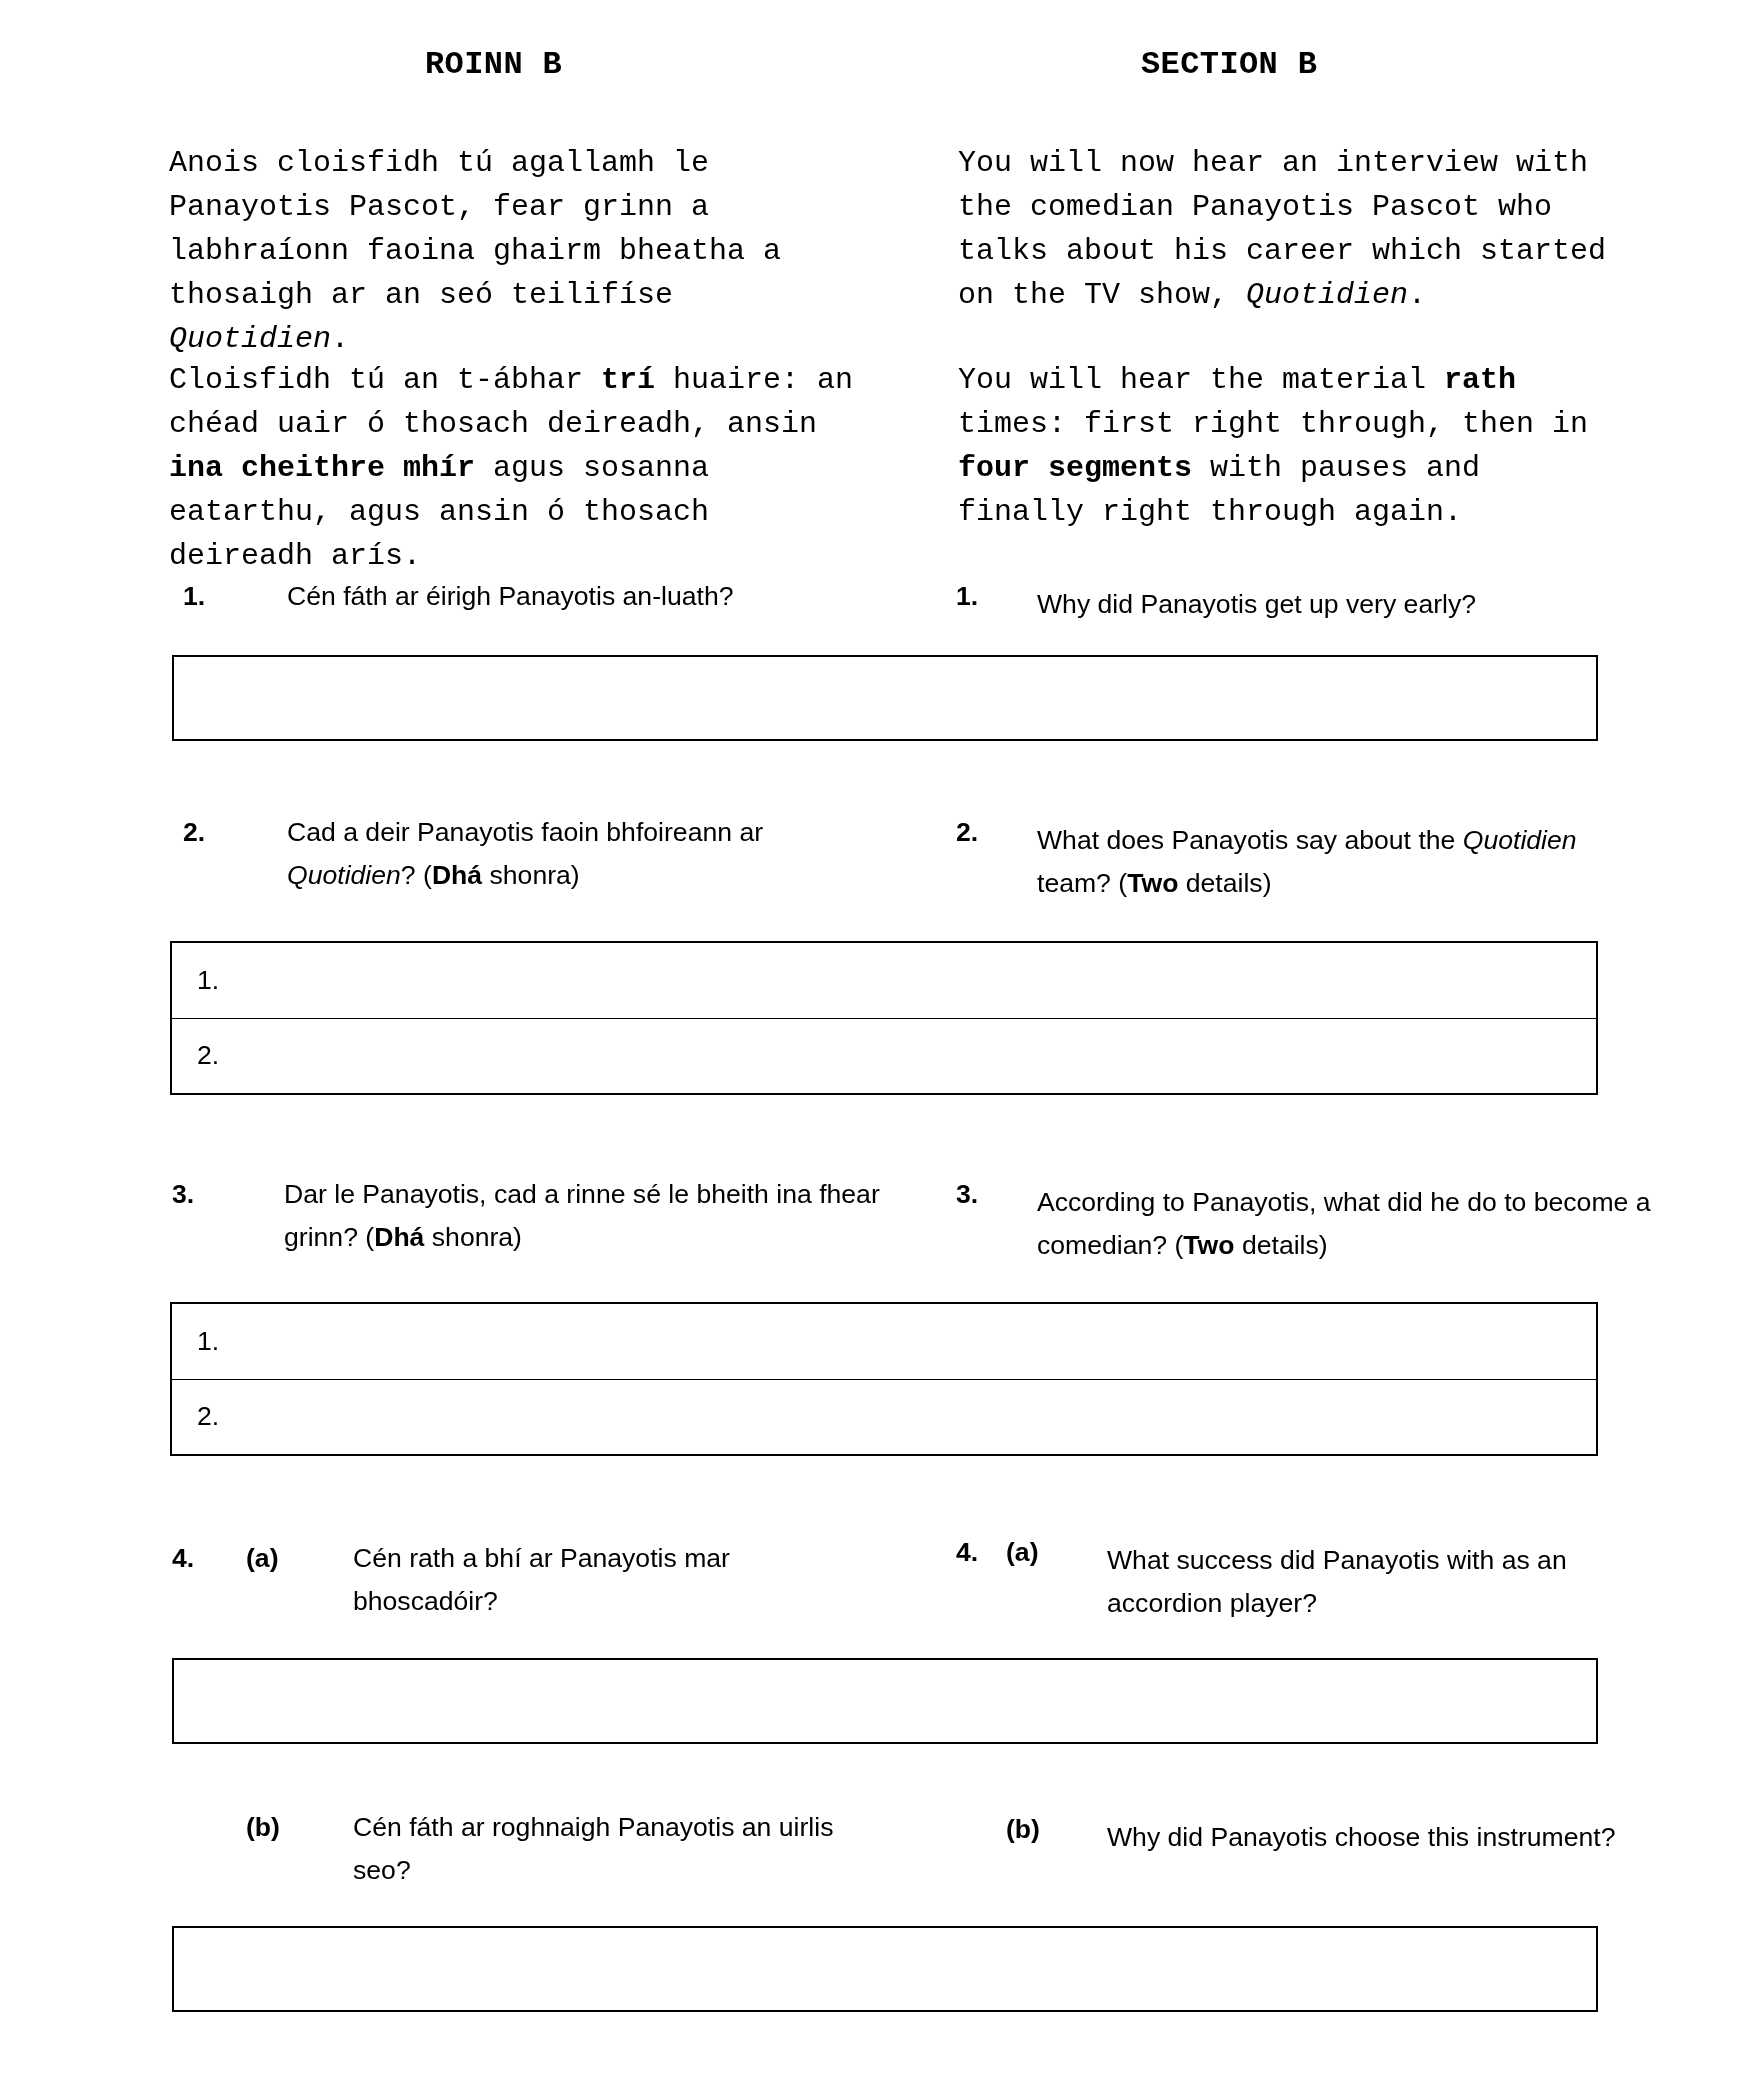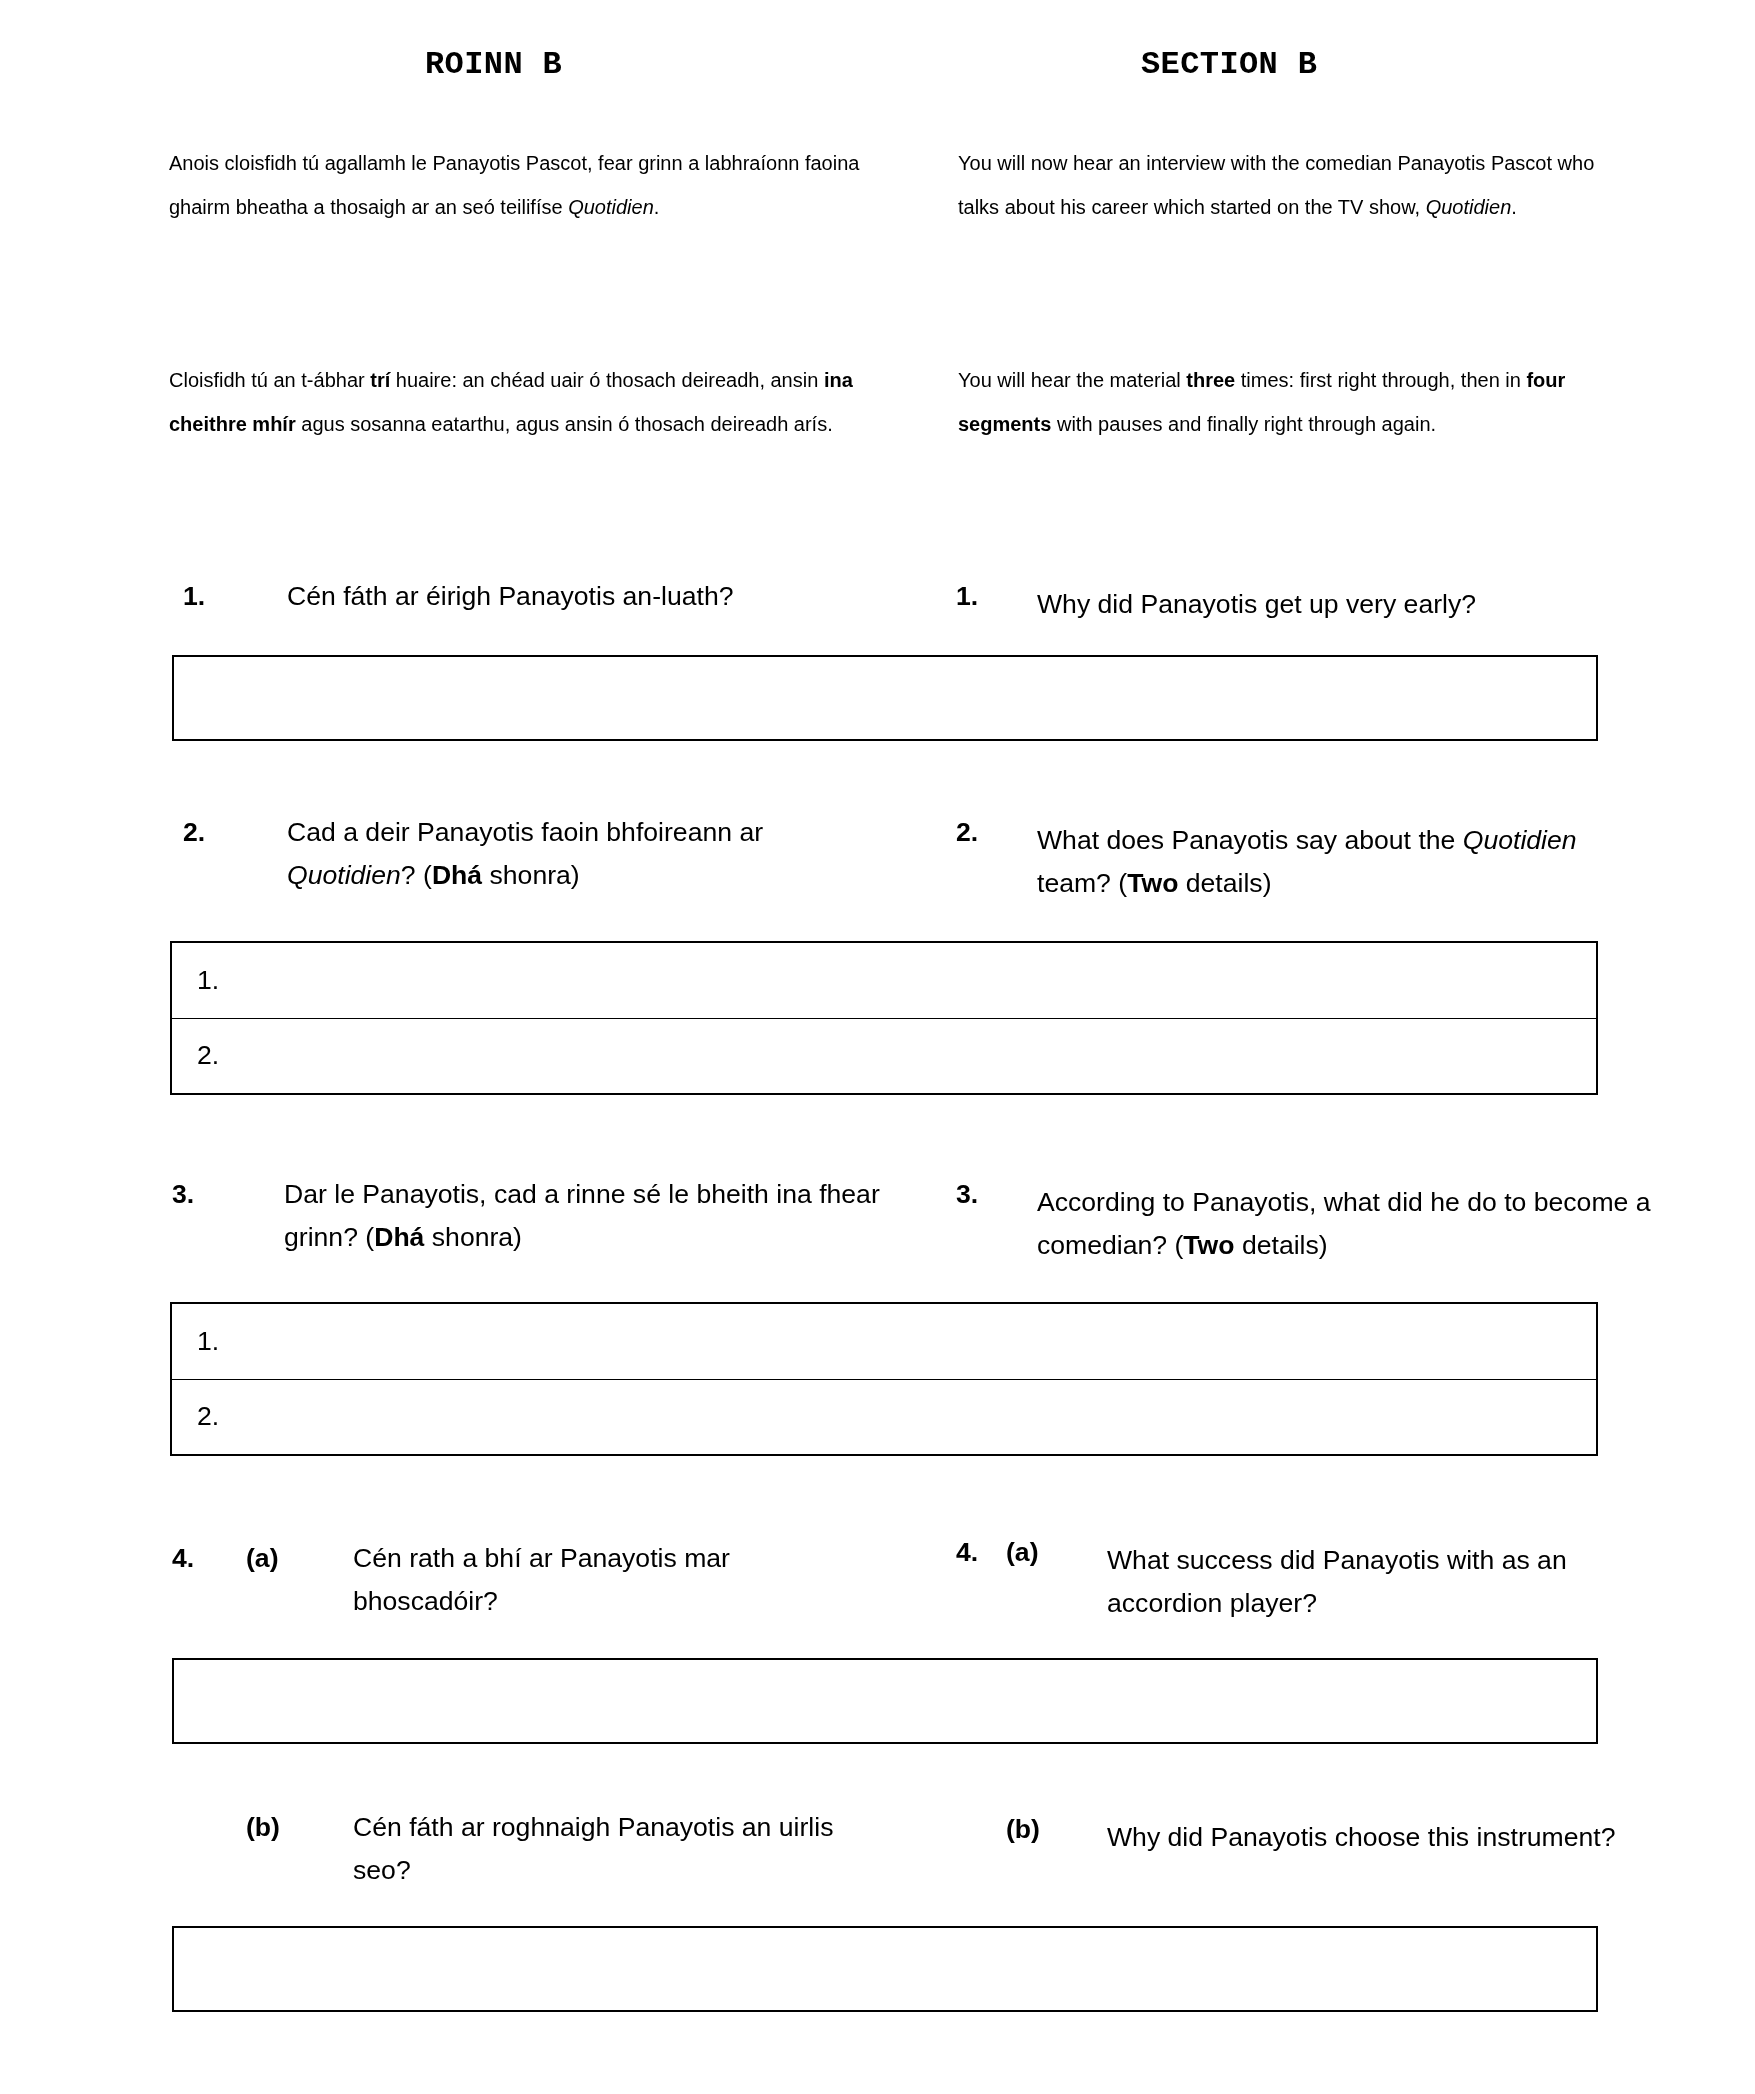--- a/index.html
+++ b/index.html
@@ -38,22 +38,23 @@
     font-size: 32px;
     letter-spacing: 0.4px;
     white-space: nowrap;
   }
   .header-title.irish { left: 425px; top: 0; }
   .header-title.english { left: 1141px; top: 0; }
 
   
   .intro-block {
     position: absolute;
-    font-size: 20px;
+    font-size: 30px;
     line-height: 44px;
+    font-family: Liberation Mono, monospace;
   }
   .intro-block.irish { left: 169px; width: 695px; }
   .intro-block.english { left: 958px; width: 657px; }
 
   .intro-1 { top: 141px; }
   .intro-2 { top: 358px; }
 
   .intro-block p { margin: 0; }
   .intro-block b { font-weight: bold; }
   .intro-block i { font-style: italic; }
@@ -138,21 +139,21 @@
 
   <div class="intro-block english intro-1">
     <p><span>You will now hear an interview with the comedian Panayotis Pascot who talks about his career which started on the TV show, </span><i>Quotidien</i><span>.</span></p>
   </div>
 
   <div class="intro-block irish intro-2">
     <p><span>Cloisfidh tú an t-ábhar </span><b>trí</b><span> huaire: an chéad uair ó thosach deireadh, ansin </span><b>ina cheithre mhír</b><span> agus sosanna eatarthu, agus ansin ó thosach deireadh arís.</span></p>
   </div>
 
   <div class="intro-block english intro-2">
-    <p><span>You will hear the material </span><b>three</b><span> times: first right through, then in </span><b>four segments</b><span> with pauses and finally right through again.</span></p>
+    <p><span>You will hear the material </span><b>rath</b><span> times: first right through, then in </span><b>four segments</b><span> with pauses and finally right through again.</span></p>
   </div>
 
   <div class="q irish" style="left:183px; top:575px; width:676px;">
     <span class="num">1.</span>
     <span class="body">Cén fáth ar éirigh Panayotis an-luath?</span>
   </div>
 
   <div class="q english" style="left:956px; top:575px; width:676px;">
     <span class="num">1.</span>
     <span class="body">Why did Panayotis get up very early?</span>

